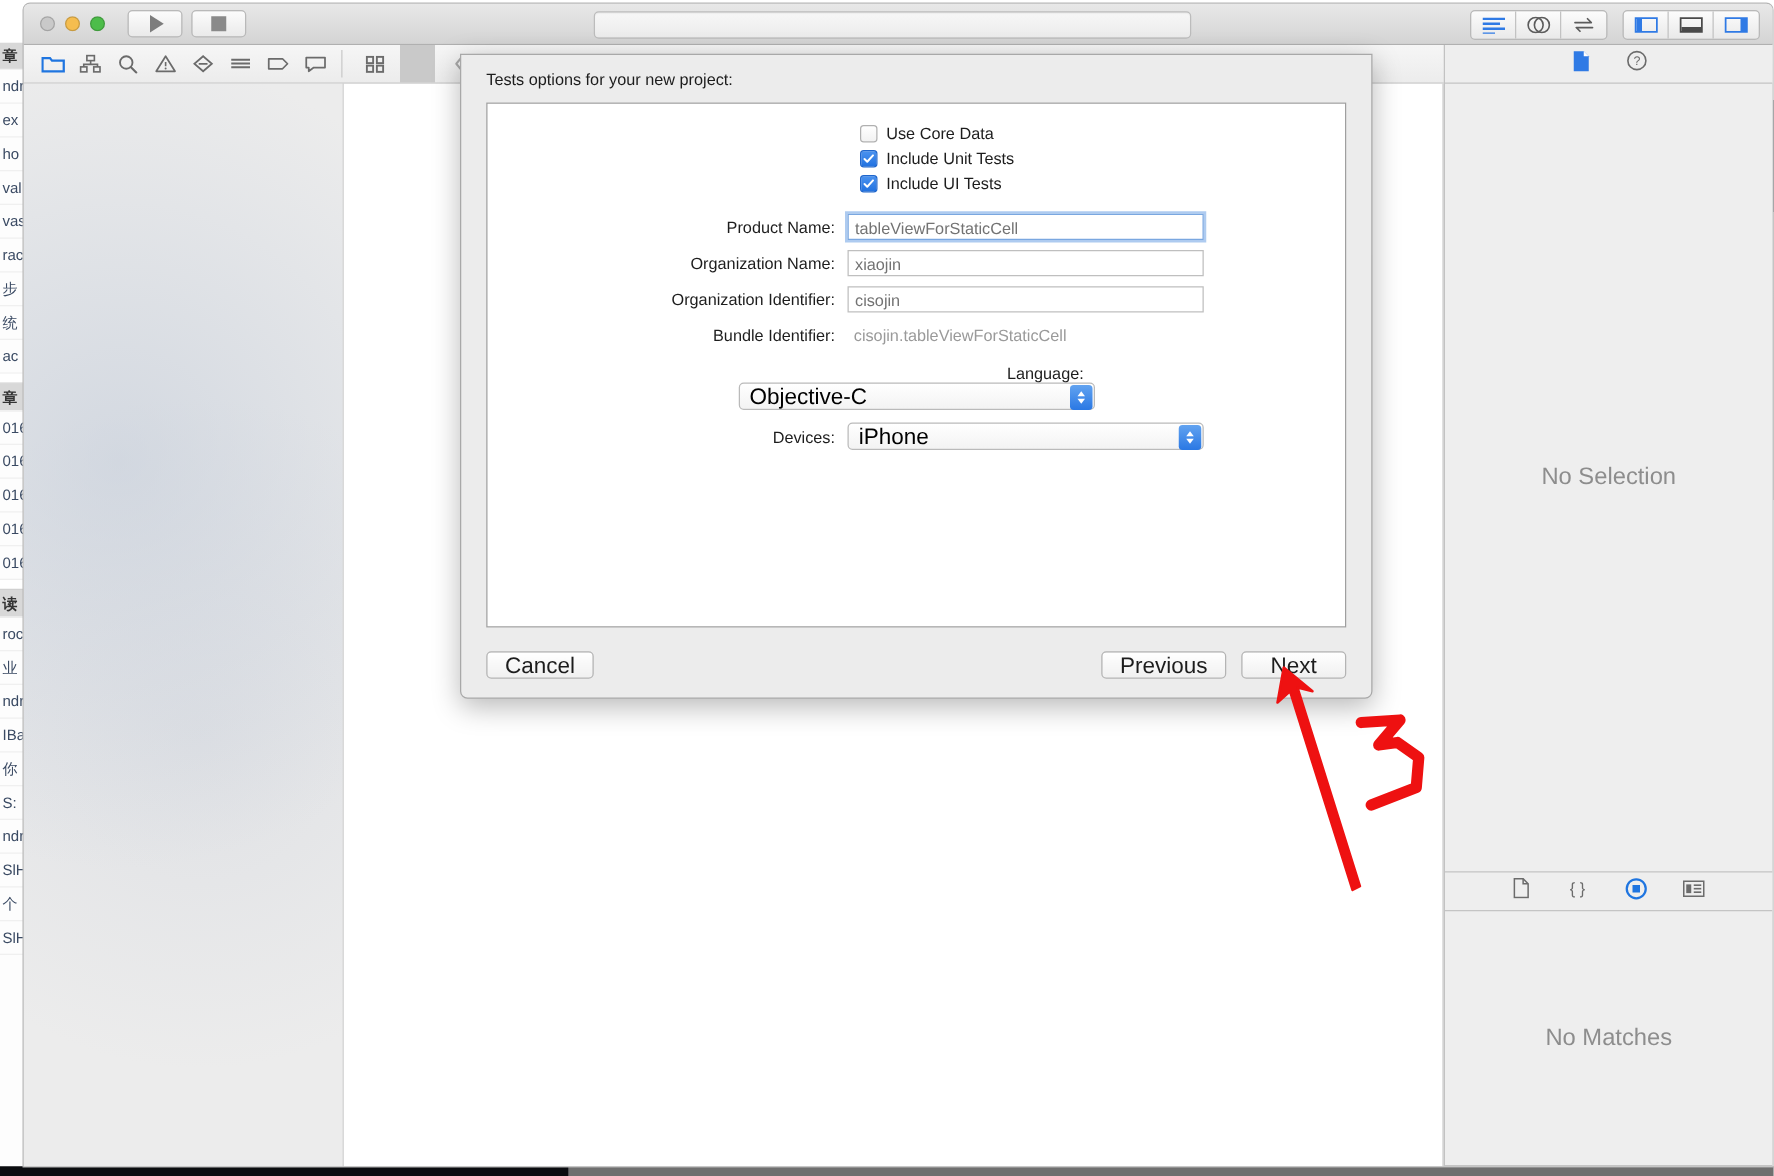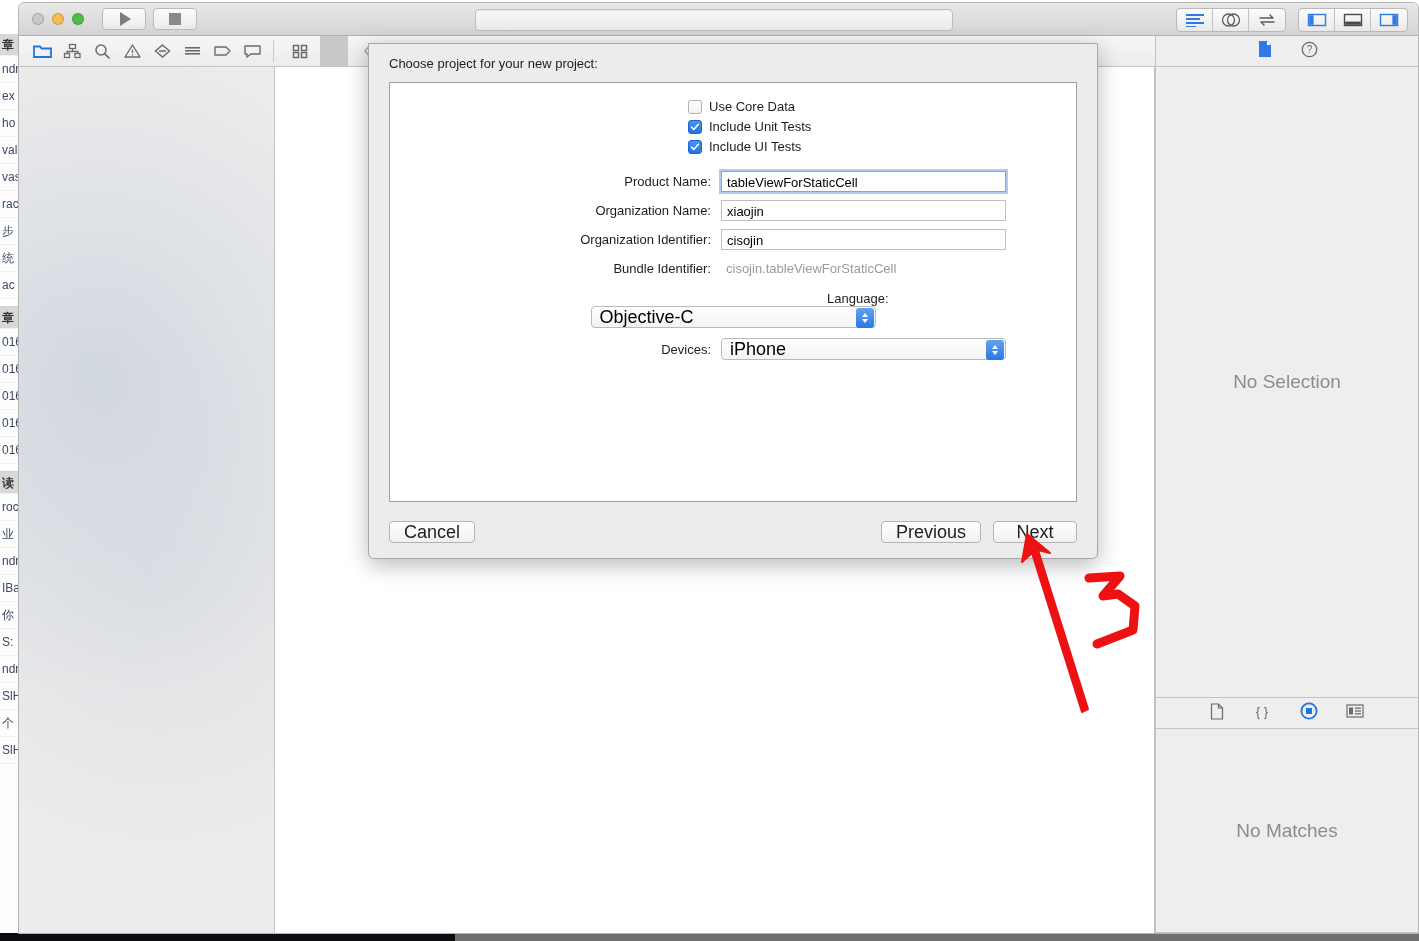--- a/index.html
+++ b/index.html
@@ -159,25 +159,25 @@
   .sheet-body {
     position: absolute; left: 20px; top: 38px; right: 20px; height: 420px;
     background: #ffffff; border: 1px solid #9f9f9f;
   }
   .form {
     position: absolute; left: 0; top: 88px; width: 100%;
   }
   .frow { display: flex; align-items: center; margin-bottom: 8px; }
   .flabel {
     width: 288px; text-align: right; padding-right: 10px;
-    font-size: 13px; color: #1d1d1d; margin-left: 43px;
+    font-size: 13px; color: #1d1d1d;
   }
   .finput {
     width: 285px; height: 21px; border: 1px solid #bfbfbf; background: #fff;
-    font-size: 13px; color: #000000; padding: 0 5px; line-height: 21px;
+    font-size: 13px; color: #737373; padding: 0 5px; line-height: 21px;
     font-family: "Liberation Sans", sans-serif;
   }
   .finput.focused {
     border: 1px solid #7aa7e0;
     box-shadow: 0 0 0 2px rgba(107,160,227,.55);
   }
   .fstatic { font-size: 13px; color: #9a9a9a; padding-left: 5px; line-height: 21px; }
   .fselect {
     position: relative; width: 285px; height: 22px;
     border: 1px solid #bababa; border-radius: 4px;
@@ -474,21 +474,21 @@
         <div class="placeholder">No Matches</div>
       </div>
 
       <div class="filter-bar">
         
         
       </div>
     </div>
 
     <div class="sheet">
-      <div class="sheet-title">Choose project for your new project:</div>
+      <div class="sheet-title">Tests options for your new project:</div>
 
       <div class="sheet-body">
         <div class="form" id="form-rows">
             <div class="frow">
               <div class="flabel">Product Name:</div>
               <div class="finput focused">tableViewForStaticCell</div>
             </div>
             <div class="frow">
               <div class="flabel">Organization Name:</div>
               <div class="finput">xiaojin</div>

